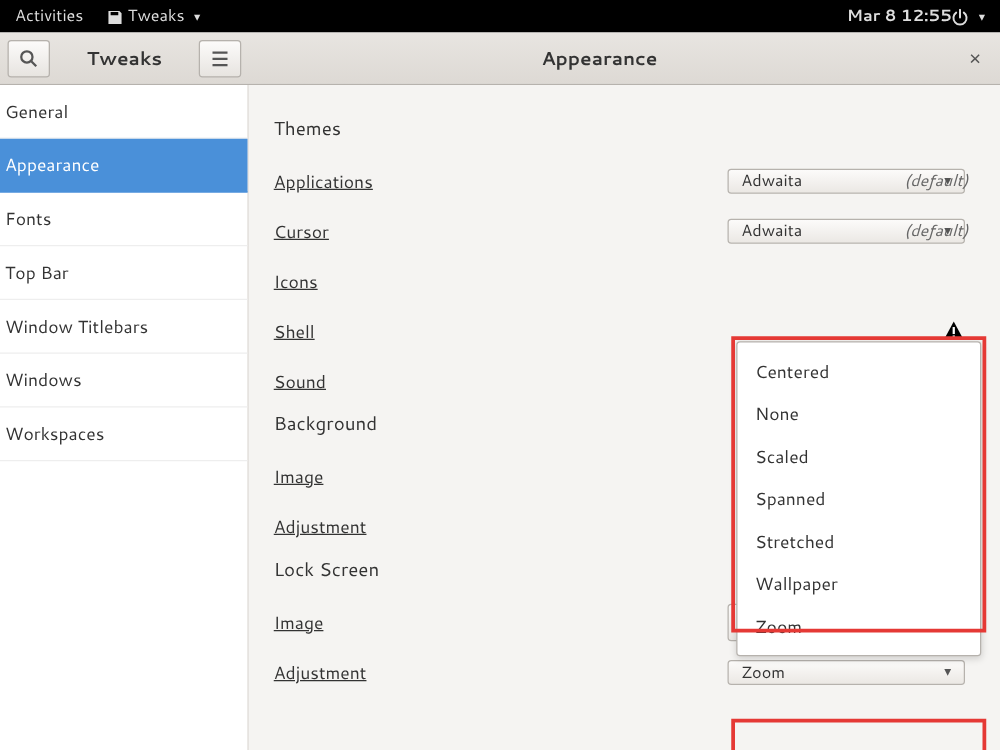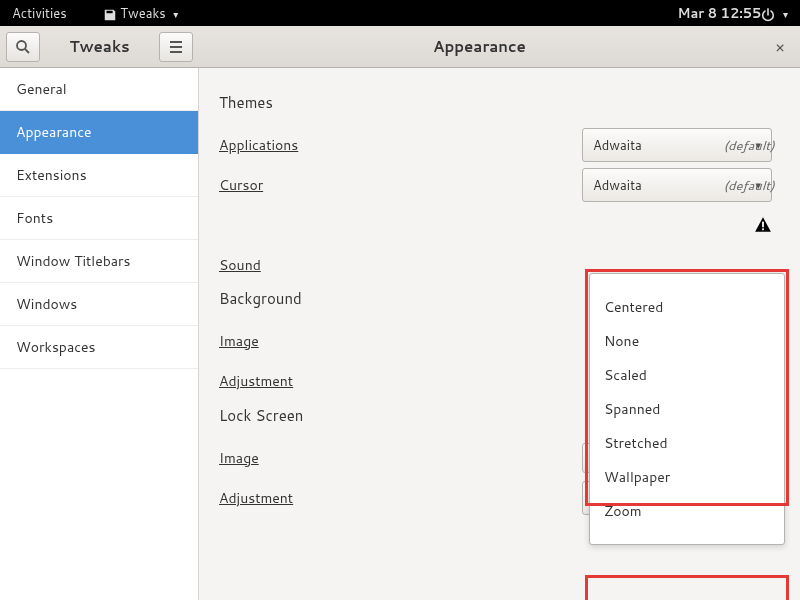--- a/index.html
+++ b/index.html
@@ -1,50 +1,50 @@
 <!DOCTYPE html>
 <html><head>
 <meta charset="utf-8">
 <style>
 * { box-sizing: border-box; margin: 0; padding: 0; font-family: "Cantarell", "DejaVu Sans", sans-serif; }
 body { width: 800px; height: 600px; overflow: hidden; background: #fff; }
 
 .topbar { background: #000; color: #ddd; height: 26px; display: flex; align-items: center; padding: 0 12px; font-size: 13px; }
-.topbar .left { display: flex; gap: 36px; align-items: center; }
+.topbar .left { display: flex; gap: 18px; align-items: center; }
 .topbar .center { flex: 1; text-align: right; font-weight: bold; }
 .topbar .right { display: flex; align-items: center; gap: 6px; }
 .topbar .withdrop::after { content: "▾"; margin-left: 4px; font-size: 10px; }
 .topbar svg { width: 14px; height: 14px; fill: #ddd; vertical-align: middle; }
 
 .headerbar { background: linear-gradient(#e8e5e1, #ddd9d4); height: 42px; display: flex; align-items: center; border-bottom: 1px solid #b6b2ad; }
 .headerbar .sidehdr { width: 199px; display: flex; align-items: center; padding: 0 6px; gap: 4px; }
 .hdrbtn { width: 34px; height: 30px; border: 1px solid #b6b2ad; border-radius: 3px; background: linear-gradient(#fcfbfa,#e7e4e0); display: flex; align-items: center; justify-content: center; }
 .hdrbtn svg { width: 16px; height: 16px; fill: #555; }
 .sidehdr .title { flex: 1; text-align: center; font-weight: bold; font-size: 15px; color: #333; }
 .headerbar .maintitle { flex: 1; text-align: center; font-weight: bold; font-size: 15px; color: #333; }
 .headerbar .closebtn { width: 40px; text-align: center; font-size: 16px; color: #555; }
 
 .body { display: flex; height: 532px; }
 .sidebar { width: 199px; border-right: 1px solid #d7d3ce; background: #fff; }
-.sidebar .item { padding: 11px 16px; font-size: 14px; color: #333; border-bottom: 1px solid #eee; cursor: pointer; }
+.sidebar .item { padding: 11px 4px; font-size: 14px; color: #333; border-bottom: 1px solid #eee; cursor: pointer; }
 .sidebar .item.active { background: #4a90d9; color: #fff; border-bottom-color: #4a90d9; }
 
 .content { flex: 1; background: #f5f4f2; padding: 20px 28px 0 20px; position: relative; font-size: 14px; color: #333; }
 .section { font-weight: normal; font-size: 15px; margin-bottom: 12px; margin-top: 4px; }
 .row { display: flex; align-items: center; height: 40px; }
 .row .label { flex: 0 0 340px; text-decoration: underline; }
 .row .ctrl { flex: 1; display: flex; justify-content: flex-end; align-items: center; }
-.combo { width: 190px; height: 34px; border: 1px solid #b6b2ad; border-radius: 3px; background: linear-gradient(#fcfbfa,#ebe8e4); display: flex; align-items: center; padding: 0 10px; font-size: 13px; position: relative; gap: 15px; }
+.combo { width: 190px; height: 20px; border: 1px solid #b6b2ad; border-radius: 3px; background: linear-gradient(#fcfbfa,#ebe8e4); display: flex; padding: 0 10px; font-size: 13px; position: relative; gap: 15px; }
 .combo::after { content: "▾"; position: absolute; right: 10px; color: #555; font-size: 11px; }
 .combo .default { font-style: italic; color: #666; margin-left: 48px; }
 .filebtn { width: 190px; height: 30px; border: 1px solid #b6b2ad; border-radius: 3px; background: linear-gradient(#fcfbfa,#ebe8e4); display: flex; align-items: center; padding: 0 6px; font-size: 13px; gap: 4px; }
 .filebtn .fn { flex: 1; }
 .warn { width: 18px; height: 18px; }
 
-.popover { position: absolute; top: 205px; right: 15px; width: 196px; background: #fff; border: 1px solid #b6b2ad; border-radius: 3px; box-shadow: 0 2px 6px rgba(0,0,0,0.15); padding: 16px 0; }
+.popover { position: absolute; top: 205px; right: 15px; width: 196px; background: #fff; border: 1px solid #b6b2ad; border-radius: 3px; box-shadow: 0 2px 6px rgba(0,0,0,0.15); padding: 6px 0; }
 .popover .opt { padding: 7px 14px; font-size: 14px; cursor: pointer; }
 
 .hl1 { position: absolute; border: 3px solid #e53935; top: 201px; right: 11px; width: 204px; height: 237px; pointer-events:none; }
 .hl2 { position: absolute; border: 3px solid #e53935; top: 507px; right: 11px; width: 204px; height: 38px; pointer-events:none; }
 </style>
 </head>
 <body>
 
 <div class="topbar">
   <div class="left">
@@ -84,22 +84,22 @@
   <div class="maintitle">Appearance</div>
   <div class="closebtn">
     <span>×</span>
   </div>
 </div>
 
 <div class="body">
   <div class="sidebar">
     <div class="item">General</div>
     <div class="item active">Appearance</div>
-    <div class="item">Extensions</div>
     <div class="item">Fonts</div>
+    <div class="item">Top Bar</div>
     <div class="item">Window Titlebars</div>
     <div class="item">Windows</div>
     <div class="item">Workspaces</div>
   </div>
 
   <div class="content">
     <div class="section">Themes</div>
 
     <div class="row">
       <div class="label">Applications</div>
@@ -112,22 +112,27 @@
 
     <div class="row">
       <div class="label">Cursor</div>
       <div class="ctrl">
         <div class="combo">
           <span>Adwaita</span>&nbsp;<span class="default">(default)</span>
         </div>
       </div>
     </div>
 
+    <div class="row">
+      <div class="label">Icons</div>
+      <div class="ctrl"></div>
+    </div>
 
     <div class="row">
+      <div class="label">Shell</div>
       <div class="ctrl">
         <svg class="warn" viewBox="0 0 16 16">
             <path d="M8 1 L15 14 H1 Z" fill="#000"></path>
             <rect x="7.2" y="5" width="1.6" height="5" fill="#fff"></rect>
             <rect x="7.2" y="11" width="1.6" height="1.6" fill="#fff"></rect>
           </svg>
       </div>
     </div>
 
     <div class="row">

